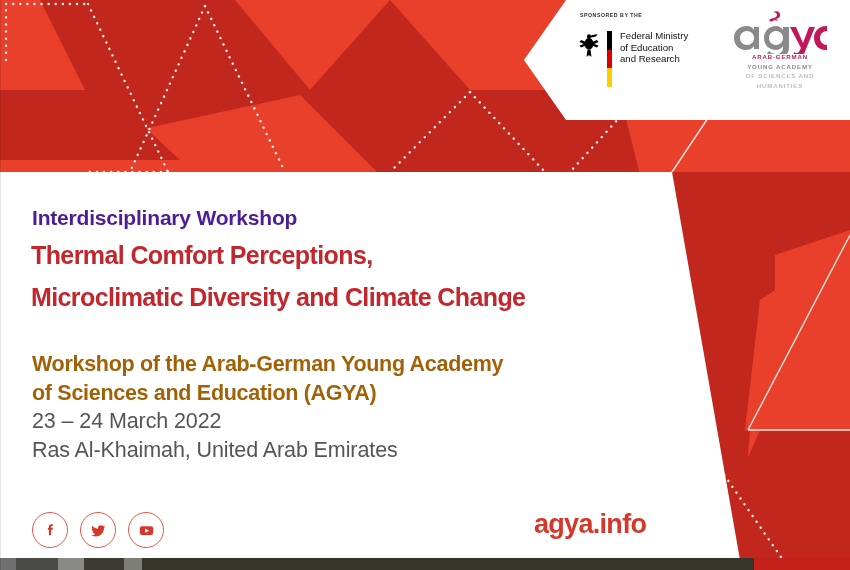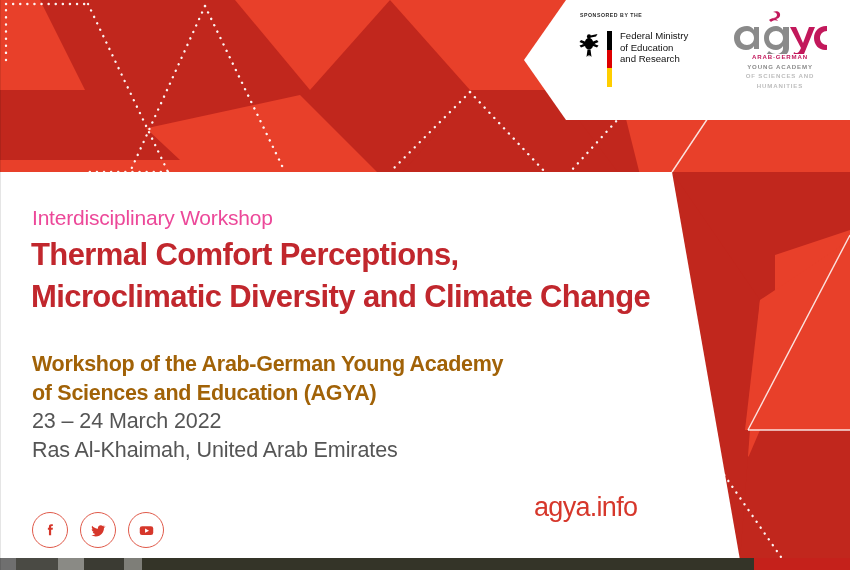--- a/index.html
+++ b/index.html
@@ -94,28 +94,28 @@
 
   .content{
     position:absolute;
     left:0;top:172px;
     width:700px;height:390px;
     z-index:7;
   }
   .kicker{
     position:absolute;left:32px;top:34px;
     font-size:21px;
-    font-weight:400;
-    color:#ec4899;
+    font-weight:700;
+    color:#4c1d95;
     letter-spacing:-0.2px;
     white-space:nowrap;
   }
   .headline{
     position:absolute;left:31px;top:62px;
-    font-size:31px;
+    font-size:25px;
     font-weight:700;
     color:#C1272D;
     line-height:42px;
     letter-spacing:-0.6px;
     white-space:nowrap;
   }
   .headline .l2{display:block;}
   .meta{
     position:absolute;left:32px;top:178px;
     color:#4a4a4a;
@@ -146,23 +146,23 @@
   .social-btn{
     width:34px;height:34px;border-radius:50%;
     border:1.4px solid #E05A4A;
     display:flex;align-items:center;justify-content:center;
     background:#ffffff;
     cursor:pointer;
   }
   .social-btn svg{display:block;}
 
   .weblink{
-    position:absolute;left:534px;top:320px;
+    position:absolute;left:534px;top:337px;
     font-size:27px;
-    font-weight:400;
+    font-weight:700;
     color:#D6372B;
     letter-spacing:-0.7px;
     white-space:nowrap;
     cursor:pointer;
   }
 
   
   .os-bar{
     position:absolute;left:0;bottom:0;width:850px;height:12px;
     z-index:20;

